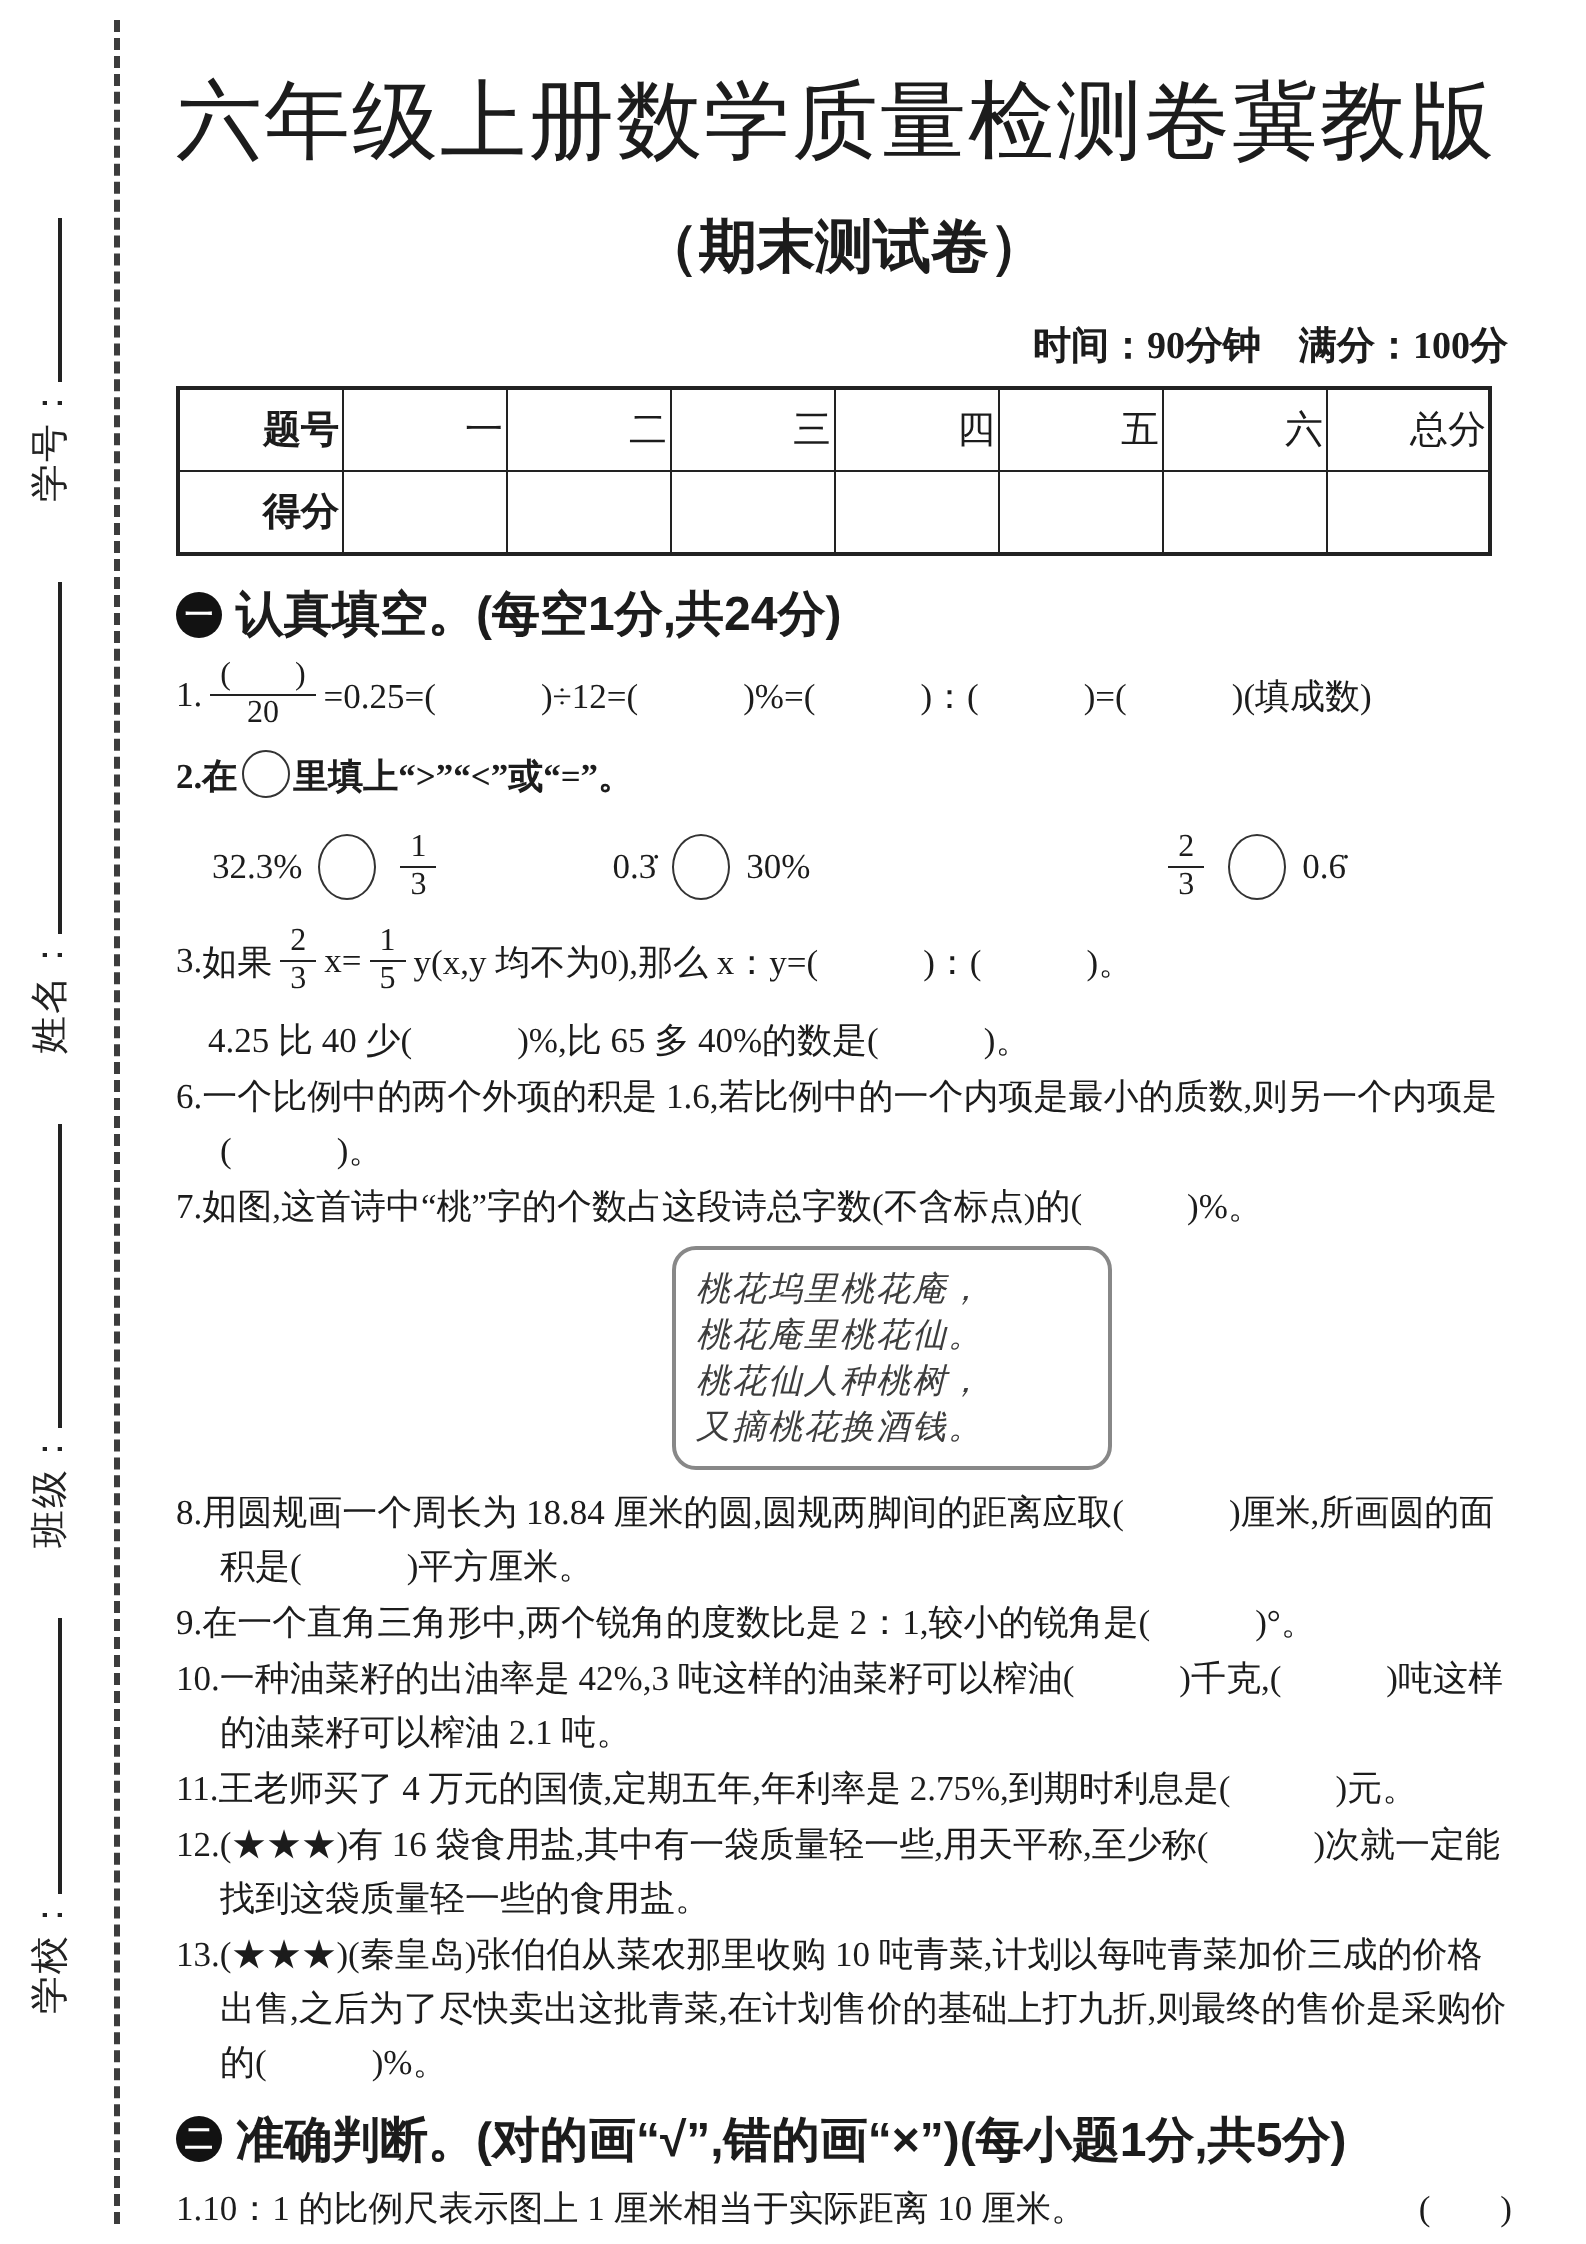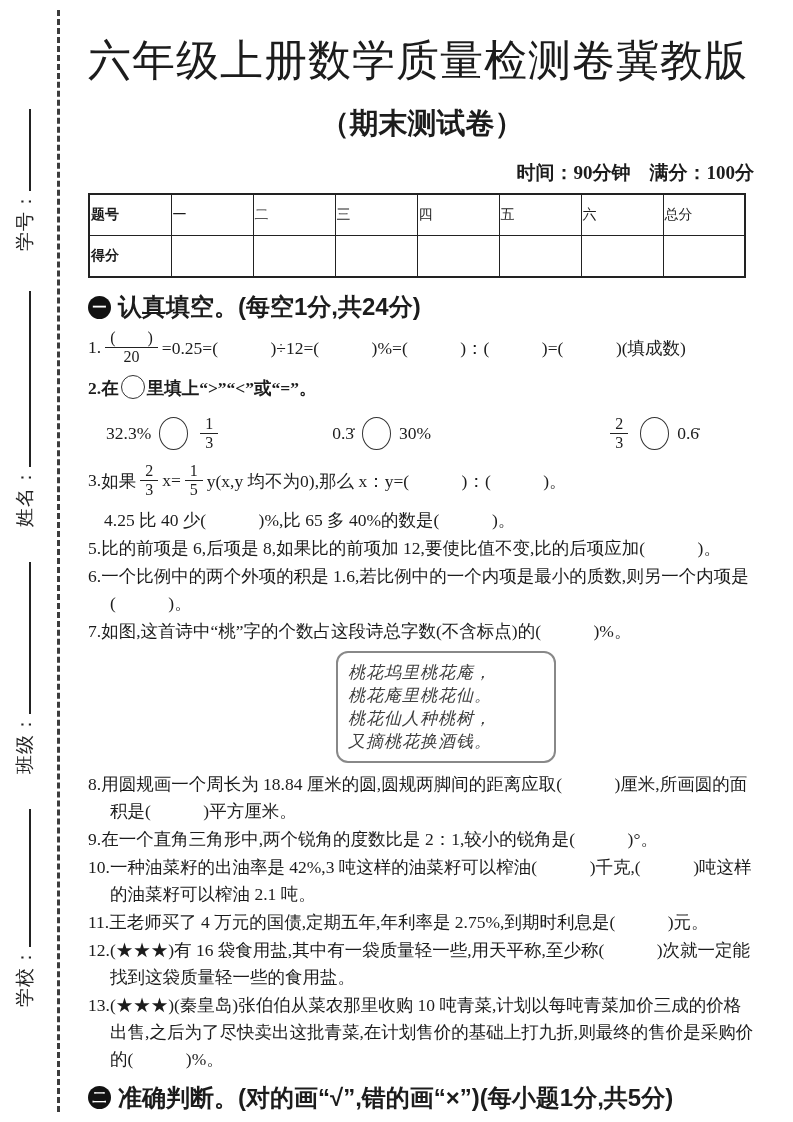--- a/index.html
+++ b/index.html
@@ -37,21 +37,21 @@
   .meta {
     margin-top:16px; text-align:right; font-size:19px; font-weight:600;
     font-family:Liberation Serif, serif; padding-right:2px;
   }
 
   table.score-table {
     border-collapse:collapse; table-layout:fixed; width:658px; margin-top:7px;
     border:2px solid #222;
   }
   table.score-table td {
-    border:1.5px solid #222; height:38px; text-align:left; font-size:14px;margin-top:44px;
+    border:1.5px solid #222; height:38px; text-align:right; font-size:19px;margin-top:44px;
   }
   table.score-table td.lab { font-weight:bold; }
 
   .sec-head { display:flex; align-items:center; margin-top:13px;
     font-family:"Liberation Sans","DejaVu Sans",sans-serif; }
   .badge {
     flex:0 0 auto; width:23px; height:23px; border-radius:50%; background:#121212;
     color:#fff; font-size:14px; line-height:23px; text-align:center; font-weight:bold;
     margin-right:7px;
   }
@@ -64,21 +64,21 @@
   .frac { display:inline-flex; flex-direction:column; text-align:center;
     vertical-align:middle; margin:0 4px; font-size:16px; line-height:1.15; }
   .frac .fnum { display:block; padding:0 5px; border-bottom:1.6px solid #222; }
   .frac .fden { display:block; }
   .circle-sm { display:inline-block; width:22px; height:22px; border:1.5px solid #333;
     border-radius:50%; vertical-align:-5px; margin:0 2px; }
   .cmp-row { display:flex; align-items:center; margin:10px 0 6px 18px; height:44px; }
   .cmp-group { display:flex; align-items:center; font-size:17.5px; }
   .cmp-circle { display:inline-block; width:27px; height:31px; border:1.6px solid #333;
     border-radius:50%; margin:0 8px; }
-  .g2 { margin-left:110px;text-align:center; } .g3 { margin-left:175px; }
+  .g2 { margin-left:84px;text-align:center; } .g3 { margin-left:175px; }
 
   .poem-box {
     width:196px; margin:6px 0 8px 248px; border:2px solid #888; border-radius:12px;
     padding:8px 10px; font-size:17px; line-height:23px; font-style:italic;
     color:#3d3d3d; letter-spacing:1px;
   }
   .judge-line { display:flex; justify-content:space-between; font-size:17.5px;
     line-height:27px; margin-top:5px; }
 </style>
 </head>
@@ -189,21 +189,20 @@
       </span>
       <span>x=</span>
       <span class="frac">
         <span class="fnum">1</span>
         <span class="fden">5</span>
       </span>
       <span>y(x,y 均不为0),那么 x：y=(　　　)：(　　　)。</span>
     </div>
 
     <div class="q" style="margin-top:7px;margin-left:16px;">4.25 比 40 少(　　　)%,比 65 多 40%的数是(　　　)。</div>
-    <div class="q">5.比的前项是 6,后项是 8,如果比的前项加 12,要使比值不变,比的后项应加(　　　)。</div>
     <div class="q">6.一个比例中的两个外项的积是 1.6,若比例中的一个内项是最小的质数,则另一个内项是(　　　)。</div>
     <div class="q">7.如图,这首诗中“桃”字的个数占这段诗总字数(不含标点)的(　　　)%。</div>
 
     <div class="poem-box">
       <div>桃花坞里桃花庵，</div>
       <div>桃花庵里桃花仙。</div>
       <div>桃花仙人种桃树，</div>
       <div>又摘桃花换酒钱。</div>
     </div>
 

